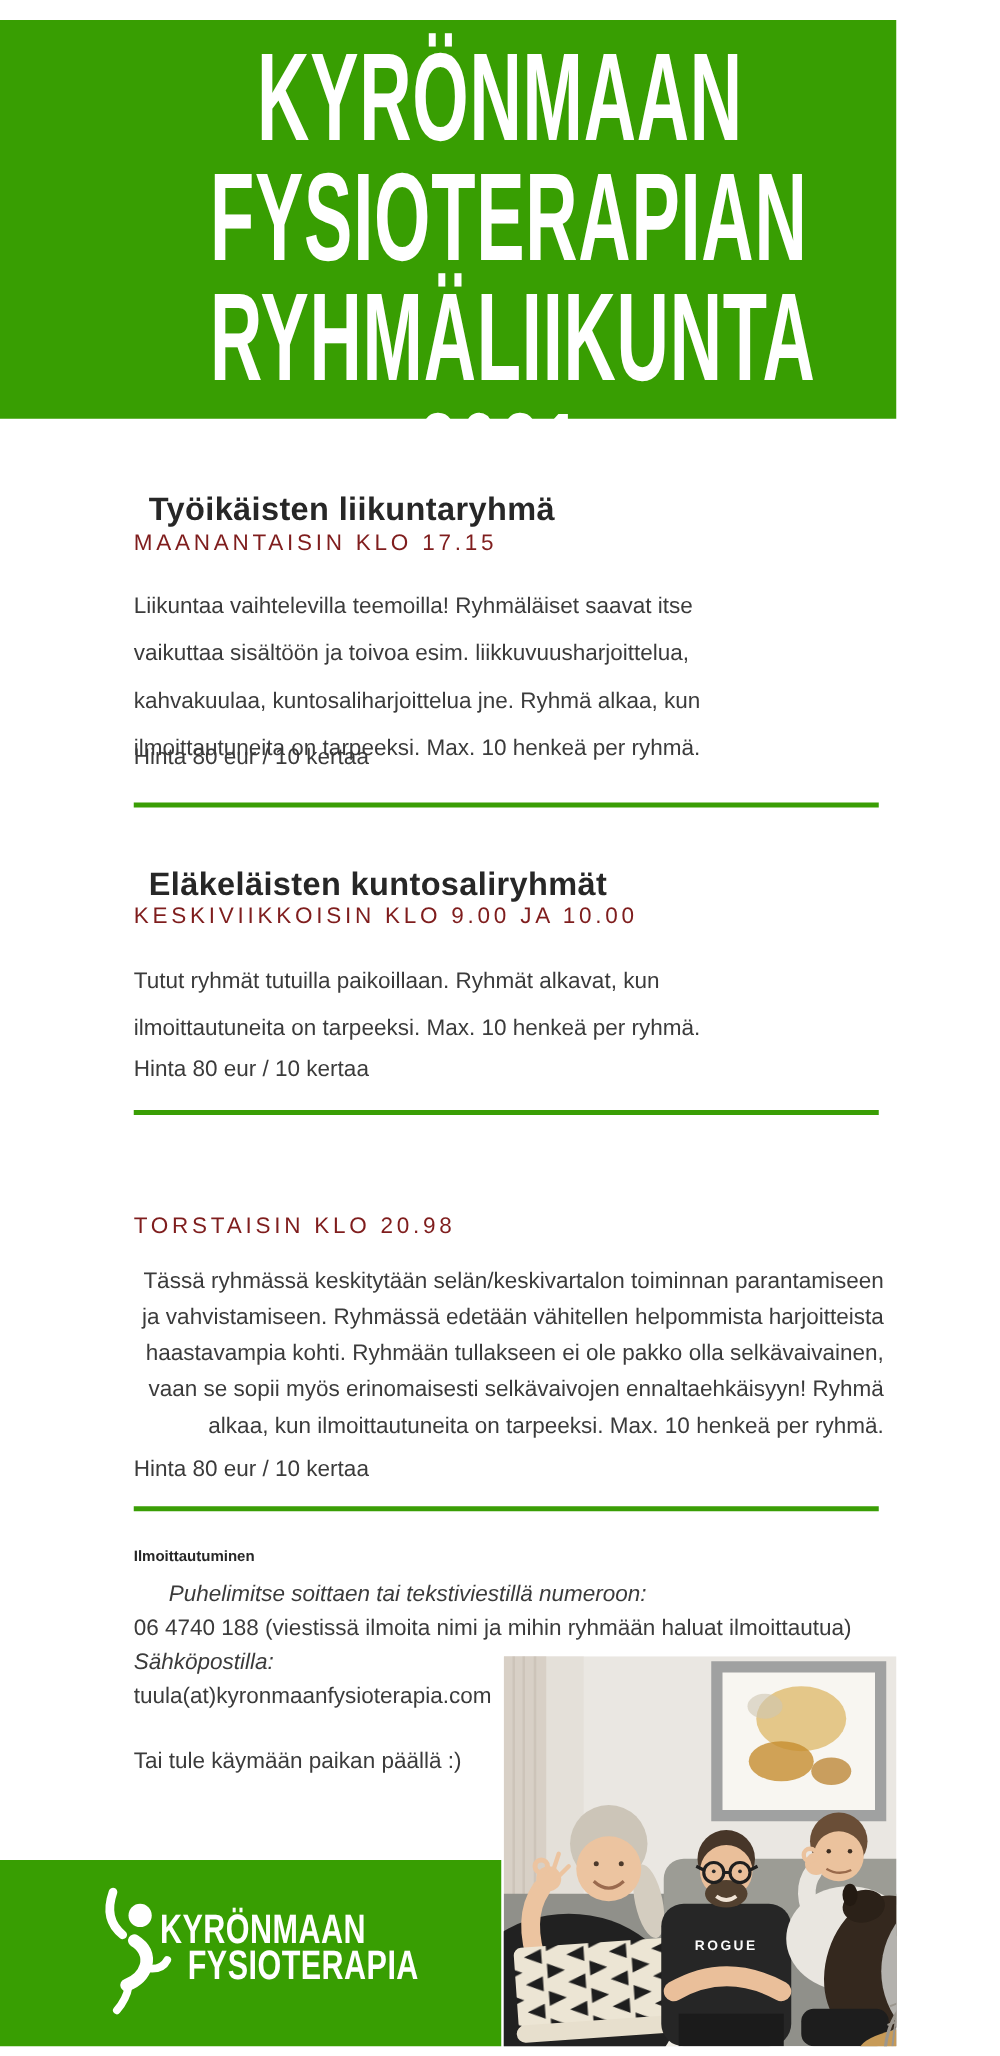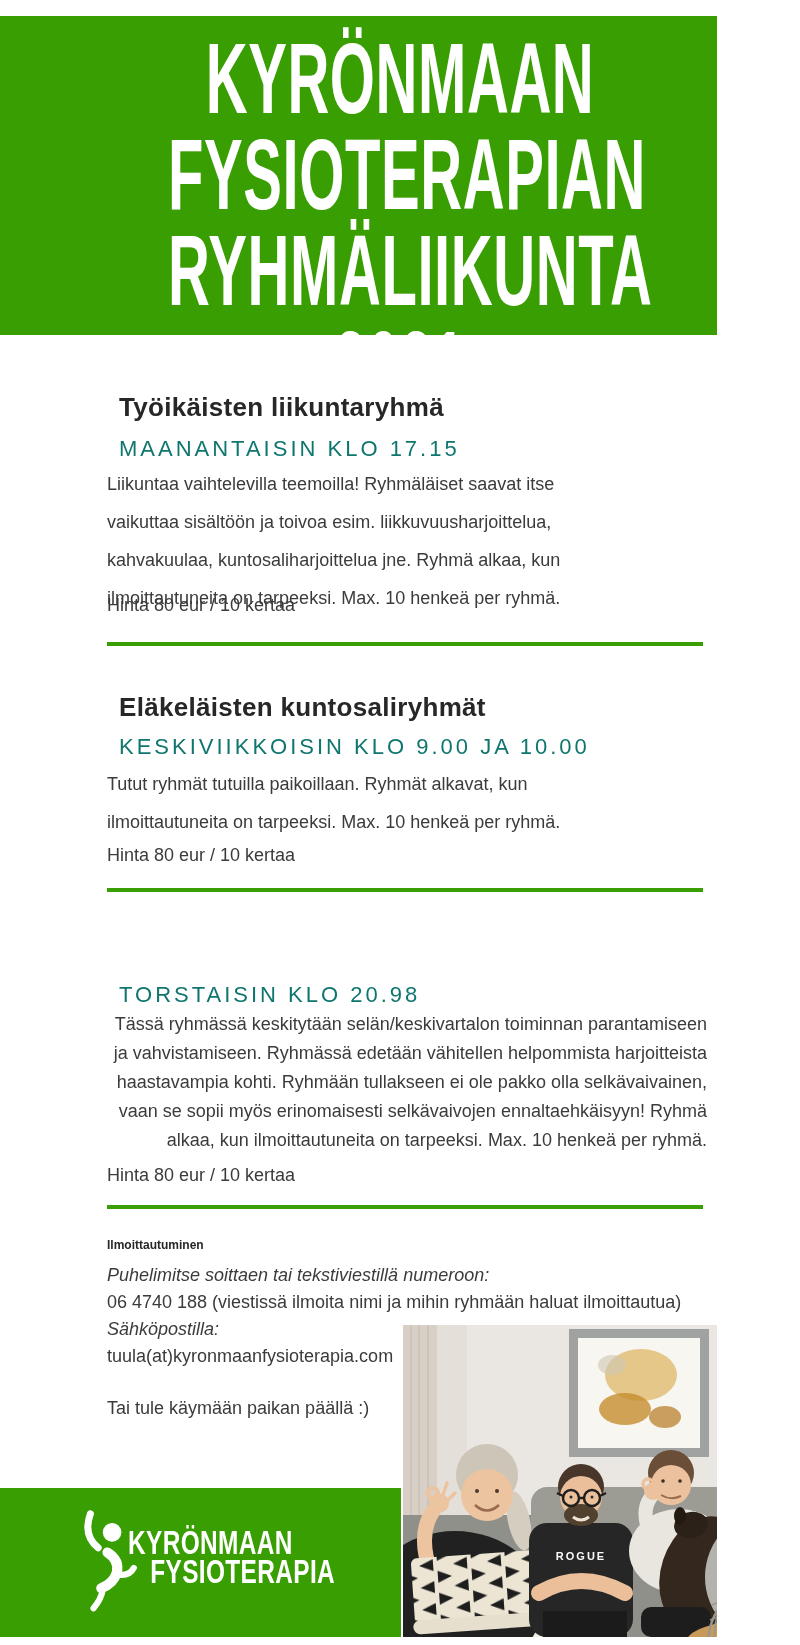--- a/index.html
+++ b/index.html
@@ -13,39 +13,39 @@
   }
   .header h1{
     margin:0;padding-top:14px;
     font-size:100px;line-height:96px;font-weight:700;letter-spacing:1px;
     color:#ffffff;text-align:center;white-space:pre-line;
     transform:scaleX(0.58);transform-origin:50% 0;
   }
   
   .content{position:absolute;left:107px;width:600px;}
   .sec-heading{margin:12px;font-size:26px;font-weight:700;color:#272727;letter-spacing:0.3px;}
-  .sec-schedule{margin:12px;font-size:22px;font-weight:400;color:#0f766e;letter-spacing:3px;}
+  .sec-schedule{margin:0;font-size:18px;font-weight:400;color:#7f1d1d;letter-spacing:3px;}
   .sec-desc{margin:0;font-size:18px;line-height:38px;color:#3b3b3b;white-space:pre-line;}
   .sec-desc.tight{line-height:29px;text-align:right;}
   .sec-price{margin:0;font-size:18px;color:#3b3b3b;}
   .divider{position:absolute;left:107px;width:596px;height:4px;background:#3a9e05;}
   .reg-heading{margin:0;font-size:12px;font-weight:700;color:#272727;}
   .reg-line{margin:0;font-size:18px;color:#3b3b3b;}
   .reg-line.it{font-style:italic;}
   
   .t380{position:absolute;top:380px;}  .t424{position:absolute;top:424px;}
   .t465{position:absolute;top:465px;}  .t595{position:absolute;top:595px;}
   .d642{top:642px;}
   .t680{position:absolute;top:680px;}  .t722{position:absolute;top:722px;}
   .t765{position:absolute;top:765px;}  .t845{position:absolute;top:845px;}
   .d888{top:888px;}
   .t925{position:absolute;top:925px;}  .t970{position:absolute;top:970px;}
   .t1010{position:absolute;top:1010px;} .t1165{position:absolute;top:1165px;}
   .d1205{top:1205px;}
-  .t1238{position:absolute;top:1238px;} .t1265{position:absolute;top:1265px;}
+  .t1238{position:absolute;top:1238px;} .t1265{position:absolute;top:1265px;margin-left:28px;}
   .t1292{position:absolute;top:1292px;} .t1319{position:absolute;top:1319px;}
   .t1346{position:absolute;top:1346px;} .t1398{position:absolute;top:1398px;}
   
   .photo{position:absolute;left:403px;top:1325px;width:397px;height:312px;}
   .photo svg{display:block;width:397px;height:312px;}
   
   .footer{position:absolute;left:0;top:1488px;width:401px;height:149px;background:#389e02;}
   .logo-icon{position:absolute;left:78px;top:10px;width:62px;height:126px;}
   .logo-text{
     position:absolute;left:128px;top:40px;

